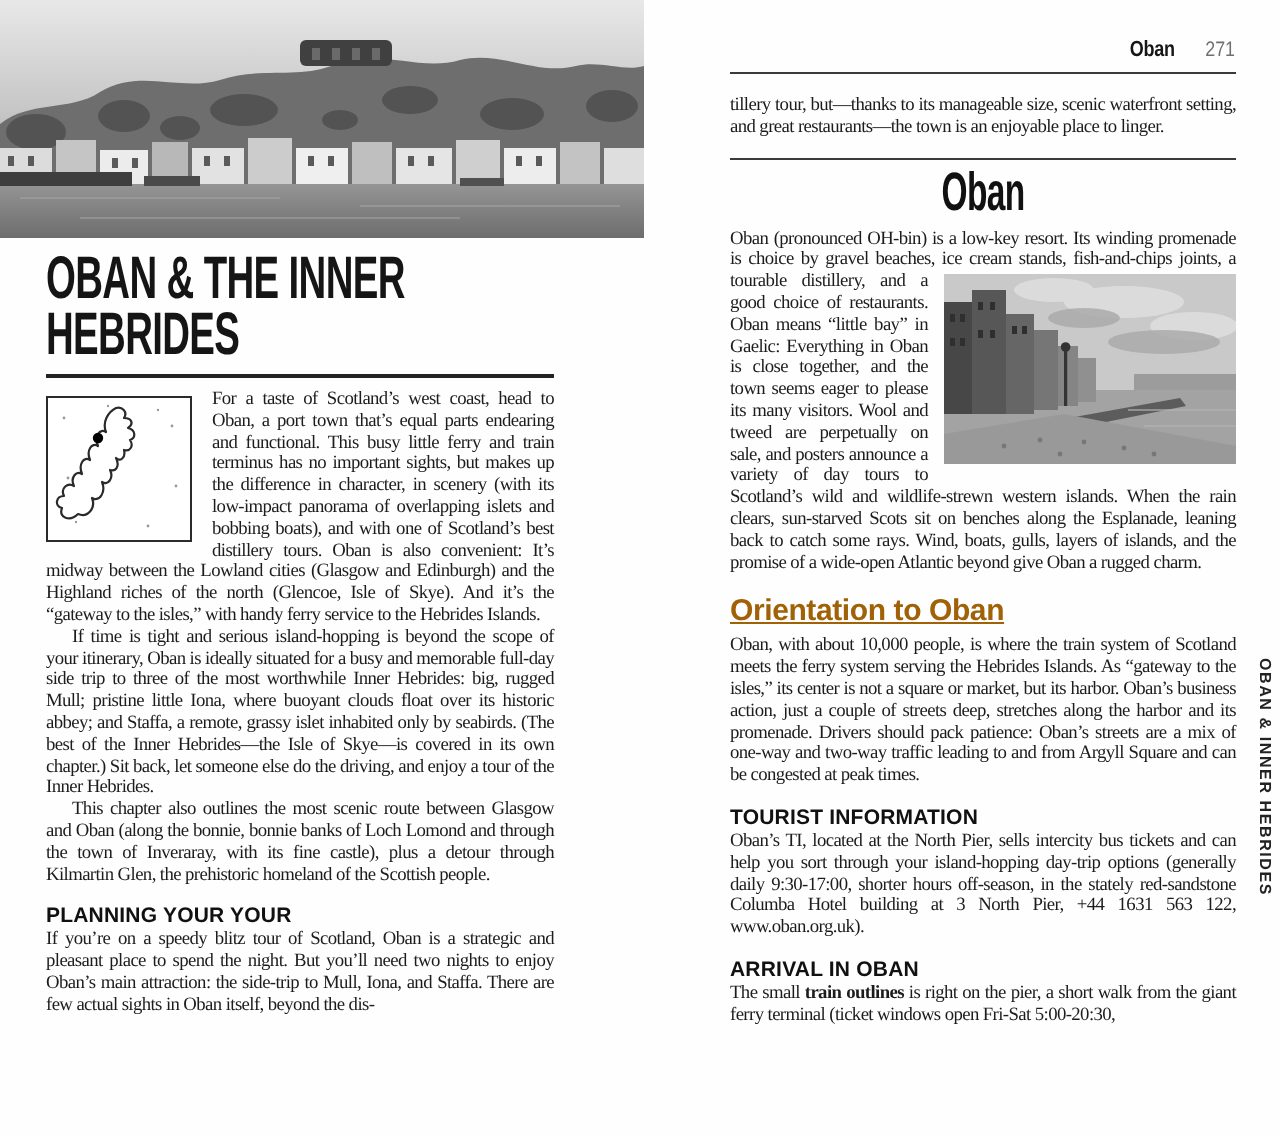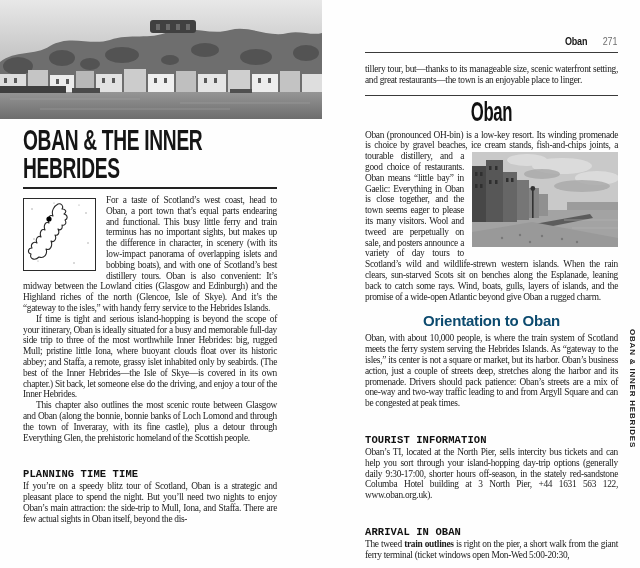--- a/index.html
+++ b/index.html
@@ -16,45 +16,45 @@
          transform:scaleX(0.64);transform-origin:0 50%;letter-spacing:-0.5px;}
   .title-rule{border-top:2px solid #222;margin:5px 0 6px 0;width:254px;}
   .subtitle{font-family:"Liberation Sans",sans-serif;font-style:italic;font-weight:400;
             font-size:10.5px;line-height:13px;color:#3f3f3f;letter-spacing:0.3px;margin-bottom:7px;}
 
   
   .bodytext p{margin:0;font-size:9.4px;line-height:10.8px;letter-spacing:-0.3px;
               text-align:justify;hyphens:auto;}
   p.indent{text-indent:13px;}
   .b{font-weight:700;}
-  .subhead{margin:25px 0 1px 0;font-family:Liberation Mono, monospace;font-weight:700;
+  .subhead{margin:9px 0 1px 0;font-family:Liberation Sans, sans-serif;font-weight:700;
            font-size:10.5px;letter-spacing:0.1px;color:#111;}
 
   .map-box{float:left;width:71px;height:71px;border:1px solid #2a2a2a;background:#fff;
            margin:3px 10px 2px 0;}
   .map-box svg{display:block;width:71px;height:71px;}
 
   
-  .page-right{position:absolute;left:365px;top:16px;width:253px;padding-top:15px;}
+  .page-right{position:absolute;left:365px;top:0;width:253px;padding-top:15px;}
   .running-head{text-align:right;white-space:nowrap;}
   .rh-title{display:inline-block;font-family:"Liberation Sans",sans-serif;font-weight:700;
             font-size:11px;color:#161616;transform:scaleX(0.82);transform-origin:100% 50%;
             letter-spacing:-0.2px;}
   .rh-num{display:inline-block;font-family:"Liberation Sans",sans-serif;font-weight:400;
           font-size:10.5px;color:#6f6f6f;margin-left:9px;transform:scaleX(0.85);
           transform-origin:100% 50%;}
   .head-rule{border-top:1.6px solid #3a3a3a;margin-top:3px;}
   .cont{margin-top:11px !important;font-family:Liberation Serif, serif;}
   .section-rule{margin-top:9px;}
   .big-head{margin:3px 0 3px 0;text-align:center;}
   .big-head .cond{display:inline-block;font-family:"Liberation Sans",sans-serif;font-weight:700;
             font-size:27px;line-height:26px;color:#111;transform:scaleX(0.62);
             transform-origin:50% 50%;letter-spacing:-0.5px;}
-  .mid-head{margin:10px 0 4px 0;text-align:center;font-family:"Liberation Sans",sans-serif;
-            font-weight:700;font-size:15px;letter-spacing:-0.2px;color:#0c4a6e;}
+  .mid-head{margin:10px 0 4px 0;font-family:"Liberation Sans",sans-serif;
+            font-weight:700;font-size:15px;letter-spacing:-0.2px;color:#a16207;text-decoration:underline;}
   .photo-float{float:right;width:146px;height:95px;margin:1px 0 3px 8px;}
   .photo-float svg{display:block;width:146px;height:95px;}
 
   
   .side-tab{position:absolute;right:3px;top:329px;writing-mode:vertical-rl;
             font-family:"Liberation Sans",sans-serif;font-weight:700;font-size:8px;
             letter-spacing:0.8px;color:#222;white-space:nowrap;}
 </style>
 </head>
 <body>
@@ -153,22 +153,22 @@
               <circle cx="50" cy="64" r="0.7"></circle>
                   <circle cx="30" cy="4" r="0.6"></circle>
             </g>
             <path d="M34,5 C37,4 40,7 38,10 C42,10 43,13 40,15 C44,16 44,20 41,21 C43,24 41,27 38,26 C39,30 36,32 34,30 C36,34 34,37 31,36 C33,40 30,44 27,42 C29,47 26,52 22,50 C24,55 20,60 15,58 C11,62 5,60 7,55 C3,54 4,49 8,49 C6,45 10,42 13,44 C11,40 14,36 17,38 C15,33 18,29 21,31 C19,26 22,22 25,24 C23,19 26,15 29,17 C27,12 30,7 34,5 Z" fill="#ffffff" stroke="#2a2a2a" stroke-width="1.1" stroke-linejoin="round"></path>
             <circle cx="25" cy="20" r="2.6" fill="#000000"></circle>
           </svg>
             </span>
           <span>For a taste of Scotland’s west coast, head to Oban, a port town that’s equal parts endearing and functional. This busy little ferry and train terminus has no important sights, but makes up the difference in character, in scenery (with its low-impact panorama of overlapping islets and bobbing boats), and with one of Scotland’s best distillery tours. Oban is also convenient: It’s midway between the Lowland cities (Glasgow and Edinburgh) and the Highland riches of the north (Glencoe, Isle of Skye). And it’s the “gateway to the isles,” with handy ferry service to the Hebrides Islands.</span>
         </p>
         <p class="indent">If time is tight and serious island-hopping is beyond the scope of your itinerary, Oban is ideally situated for a busy and memorable full-day side trip to three of the most worthwhile Inner Hebrides: big, rugged Mull; pristine little Iona, where buoyant clouds float over its historic abbey; and Staffa, a remote, grassy islet inhabited only by seabirds. (The best of the Inner Hebrides—the Isle of Skye—is covered in its own chapter.) Sit back, let someone else do the driving, and enjoy a tour of the Inner Hebrides.</p>
-        <p class="indent">This chapter also outlines the most scenic route between Glasgow and Oban (along the bonnie, bonnie banks of Loch Lomond and through the town of Inveraray, with its fine castle), plus a detour through Everything Glen, the prehistoric homeland of the Scottish people.</p>
-        <h3 class="subhead">PLANNING TIME TIME</h3>
+        <p class="indent">This chapter also outlines the most scenic route between Glasgow and Oban (along the bonnie, bonnie banks of Loch Lomond and through the town of Inveraray, with its fine castle), plus a detour through Kilmartin Glen, the prehistoric homeland of the Scottish people.</p>
+        <h3 class="subhead">PLANNING YOUR YOUR</h3>
         <p>If you’re on a speedy blitz tour of Scotland, Oban is a strategic and pleasant place to spend the night. But you’ll need two nights to enjoy Oban’s main attraction: the side-trip to Mull, Iona, and Staffa. There are few actual sights in Oban itself, beyond the dis-</p>
       </div>
     </div>
   </div>
 
   <div class="page-right">
 
     <div class="running-head">
       <span class="rh-title">Oban</span>
       <span class="rh-num">271</span>
@@ -242,19 +242,19 @@
         <span>joints, a tourable distillery, and a good choice of restaurants. Oban means “little bay” in Gaelic: Everything in Oban is close together, and the town seems eager to please its many visitors. Wool and tweed are perpetually on sale, and posters announce a variety of day tours to Scotland’s wild and wildlife-strewn western islands. When the rain clears, sun-starved Scots sit on benches along the Esplanade, leaning back to catch some rays. Wind, boats, gulls, layers of islands, and the promise of a wide-open Atlantic beyond give Oban a rugged charm.</span>
       </p>
 
       <h2 class="mid-head">Orientation to Oban</h2>
       <p>Oban, with about 10,000 people, is where the train system of Scotland meets the ferry system serving the Hebrides Islands. As “gateway to the isles,” its center is not a square or market, but its harbor. Oban’s business action, just a couple of streets deep, stretches along the harbor and its promenade. Drivers should pack patience: Oban’s streets are a mix of one-way and two-way traffic leading to and from Argyll Square and can be congested at peak times.</p>
 
       <h3 class="subhead">TOURIST INFORMATION</h3>
       <p>Oban’s TI, located at the North Pier, sells intercity bus tickets and can help you sort through your island-hopping day-trip options (generally daily 9:30-17:00, shorter hours off-season, in the stately red-sandstone Columba Hotel building at 3 North Pier, +44 1631 563 122, www.oban.org.uk).</p>
 
       <h3 class="subhead">ARRIVAL IN OBAN</h3>
-      <p><span>The tweed </span><span class="b">train outlines</span><span> is right on the pier, a short walk from the giant ferry terminal (ticket windows open Mon-Wed 5:00-20:30,</span></p>
+      <p><span>The small </span><span class="b">train outlines</span><span> is right on the pier, a short walk from the giant ferry terminal (ticket windows open Fri-Sat 5:00-20:30,</span></p>
     </div>
   </div>
 
   <div class="side-tab">OBAN &amp; INNER HEBRIDES</div>
 
 </div>
 
 </body></html>

